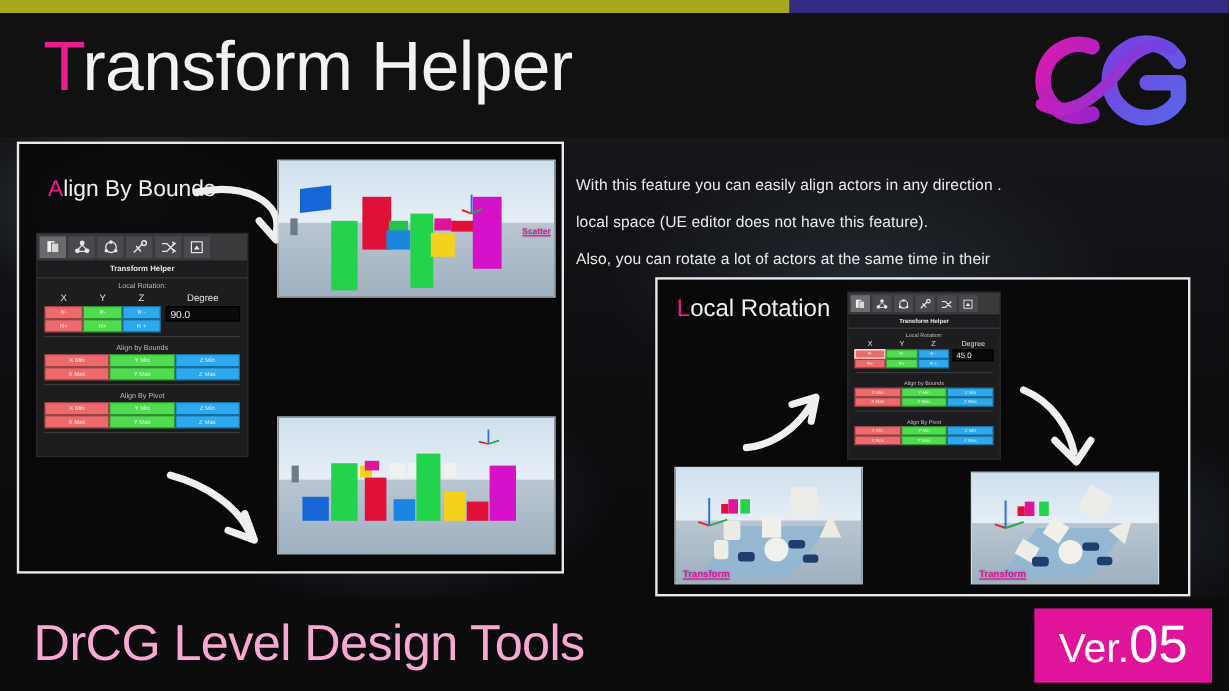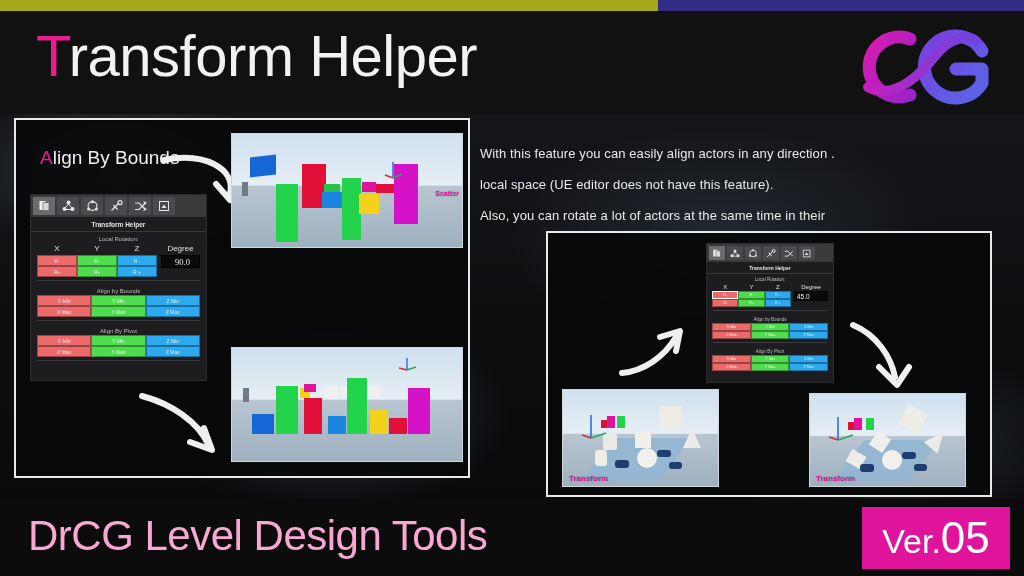--- a/index.html
+++ b/index.html
@@ -95,21 +95,21 @@
   }
 
   
   #th-bounds{left:30px;top:194px;width:177px;height:187px;}
   #th-bounds .tb .ti{width:22px;height:18px;}
   #th-bounds .hdr{font-size:6.5px;padding:4px 0 3px;}
   #th-bounds .sect{font-size:6px;padding:4px 0 1px;}
   #th-bounds .axislbl{font-size:8px;padding:1px 0 2px;}
   #th-bounds .b{height:11px;font-size:5px;}
   #th-bounds .deglbl{font-size:8px;padding:1px 0 2px;}
-  #th-bounds .degfld{width:39px;height:13px;font-size:8.5px;padding-left:13px;font-family:Liberation Serif, serif;}
+  #th-bounds .degfld{width:62px;height:13px;font-size:8.5px;padding-left:3px;}
   #th-bounds .rotwrap{display:flex;padding:0 6px;gap:4px;}
   #th-bounds .rotwrap .axes{flex:1;}
   #th-bounds .alignwrap{padding:0 6px;}
 
   
   #th-rot{left:158px;top:10px;width:128px;height:140px;}
   #th-rot .tb .ti{width:16px;height:14px;}
   #th-rot .hdr{font-size:5px;padding:3px 0 2px;}
   #th-rot .sect{font-size:4.6px;padding:3px 0 1px;}
   #th-rot .axislbl{font-size:6px;padding:1px 0 1px;}
@@ -117,21 +117,21 @@
   #th-rot .deglbl{font-size:6px;padding:1px 0 1px;}
   #th-rot .degfld{width:34px;height:10px;font-size:6.5px;padding-left:2px;}
   #th-rot .rotwrap{display:flex;padding:0 5px;gap:3px;}
   #th-rot .rotwrap .axes{flex:1;}
   #th-rot .alignwrap{padding:0 5px;}
 
   
   .vp{position:absolute;border:1px solid #cfd6dc;overflow:hidden;box-sizing:border-box;}
   .vp .sky{position:absolute;inset:0;background:linear-gradient(180deg,#cfe0ee 0%,#e6eef5 45%,#ccd7e1 46%,#aebdca 100%);}
   .vp .floor{position:absolute;left:0;right:0;bottom:0;height:54%;background:linear-gradient(180deg,#b9c6d2,#9fb0bf);}
-  .vp .tag{position:absolute;font-weight:bold;color:#e0149a;text-shadow:0 0 2px rgba(0,0,0,.3);}
+  .vp .tag{position:absolute;font-weight:bold;color:#e0149a;text-shadow:0 0 2px rgba(0,0,0,.3);text-decoration:underline;}
   .box{position:absolute;}
 
   #vp-scatter{left:231px;top:133px;width:232px;height:115px;}
   #vp-aligned{left:231px;top:347px;width:232px;height:115px;}
   #vp-before{left:562px;top:389px;width:157px;height:98px;}
   #vp-after{left:809px;top:393px;width:157px;height:94px;}
 
   
   .plat{position:absolute;background:#93b6d2;opacity:.92;}
 
@@ -365,20 +365,21 @@
     <div class="box" style="left:176px;top:40px;width:22px;height:46px;background:#d612c9;"></div>
     <div class="box" style="left:11px;top:40px;width:6px;height:14px;background:#6e7c88;"></div>
     <svg style="position:absolute;left:164px;top:8px;" width="22" height="16">
       <path d="M11 14 L11 2" stroke="#2a6fe0" stroke-width="1.4"></path>
         <path d="M11 14 L20 11" stroke="#2aa84a" stroke-width="1.4"></path>
         <path d="M11 14 L3 12" stroke="#d03030" stroke-width="1.4"></path>
     </svg>
   </div>
 
   <div class="panel" id="panel-rotation">
+    <div class="panel-title" id="rot-title"><span class="accent">L</span><span>ocal Rotation</span></div>
 
     <div class="th" id="th-rot">
       <div class="tb">
         <div class="ti sel">
           <svg width="10" height="9" viewBox="0 0 13 12">
               <rect x="1.5" y="1" width="6" height="9" fill="#f0f0f0"></rect>
               <rect x="5" y="2.6" width="6" height="8" fill="#d8d8d8" stroke="#555" stroke-width=".6"></rect>
             </svg>
         </div>
         <div class="ti">

